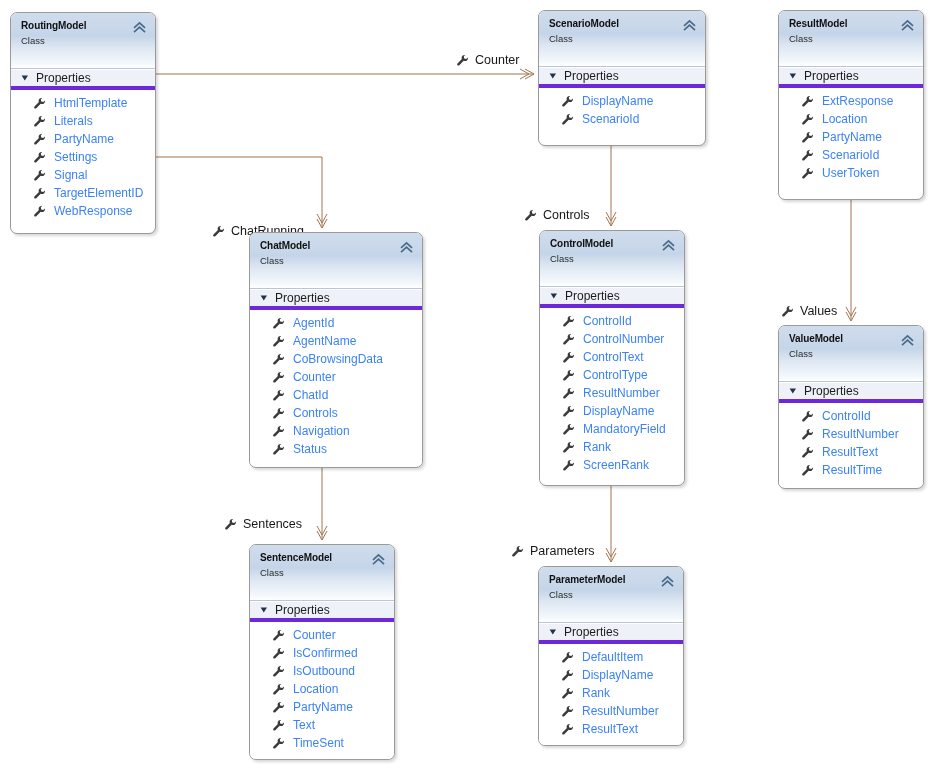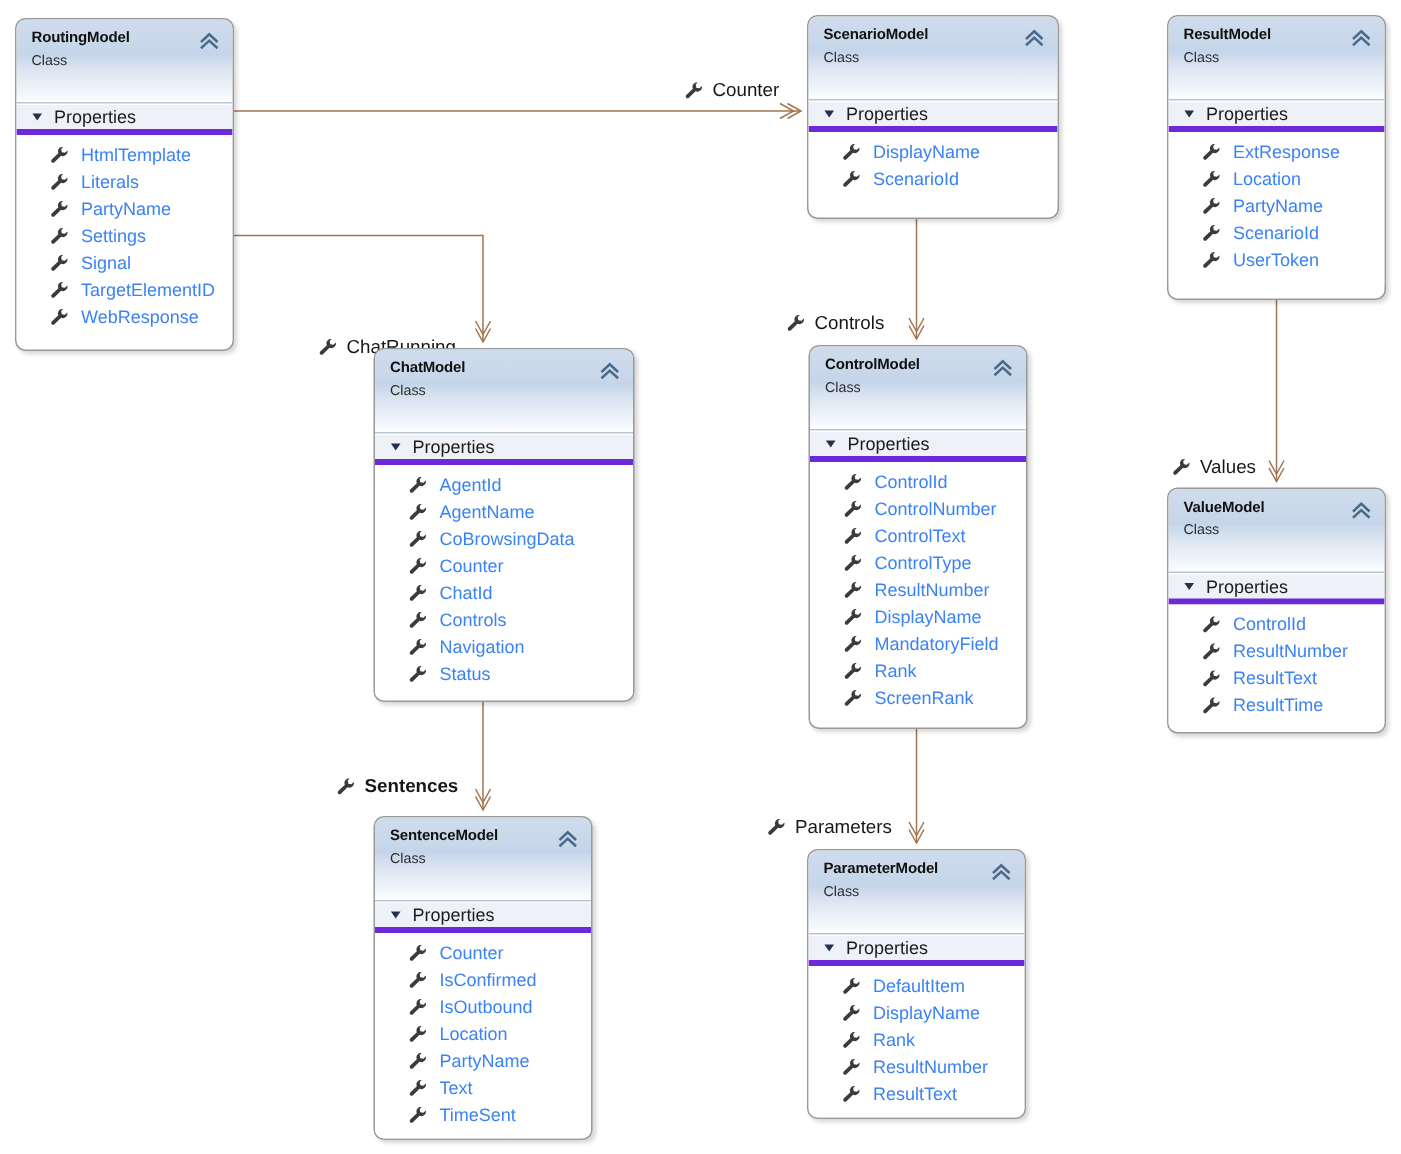--- a/index.html
+++ b/index.html
@@ -202,21 +202,21 @@
         <span class="lbl-text">Controls</span>
       </div>
       <div class="assoc-label" style="left: 781px; top: 305px;">
         <span class="wrench">
           <svg width="13" height="13" viewBox="0 0 13 13">
             <path d="M9.1 1.0 C7.3 0.6 5.6 2.0 5.6 3.8 c0 0.5 0.1 0.9 0.3 1.3 L1.5 9.4 c-0.5 0.5 -0.5 1.3 0 1.8 c0.5 0.5 1.3 0.5 1.8 0 L7.7 6.8 c0.4 0.2 0.8 0.3 1.3 0.3 c1.9 0 3.4 -1.8 2.9 -3.7 L10.3 4.9 L8.2 4.5 L7.8 2.4 Z" fill="#3b3b3b"></path>
           </svg>
         </span>
         <span class="lbl-text">Values</span>
       </div>
-      <div class="assoc-label" style="left: 224px; top: 518px; font-weight: bold;">
+      <div class="assoc-label" style="left: 224px; top: 518px;">
         <span class="wrench">
           <svg width="13" height="13" viewBox="0 0 13 13">
             <path d="M9.1 1.0 C7.3 0.6 5.6 2.0 5.6 3.8 c0 0.5 0.1 0.9 0.3 1.3 L1.5 9.4 c-0.5 0.5 -0.5 1.3 0 1.8 c0.5 0.5 1.3 0.5 1.8 0 L7.7 6.8 c0.4 0.2 0.8 0.3 1.3 0.3 c1.9 0 3.4 -1.8 2.9 -3.7 L10.3 4.9 L8.2 4.5 L7.8 2.4 Z" fill="#3b3b3b"></path>
           </svg>
         </span>
         <span class="lbl-text">Sentences</span>
       </div>
       <div class="assoc-label" style="left: 511px; top: 545px;">
         <span class="wrench">
           <svg width="13" height="13" viewBox="0 0 13 13">

